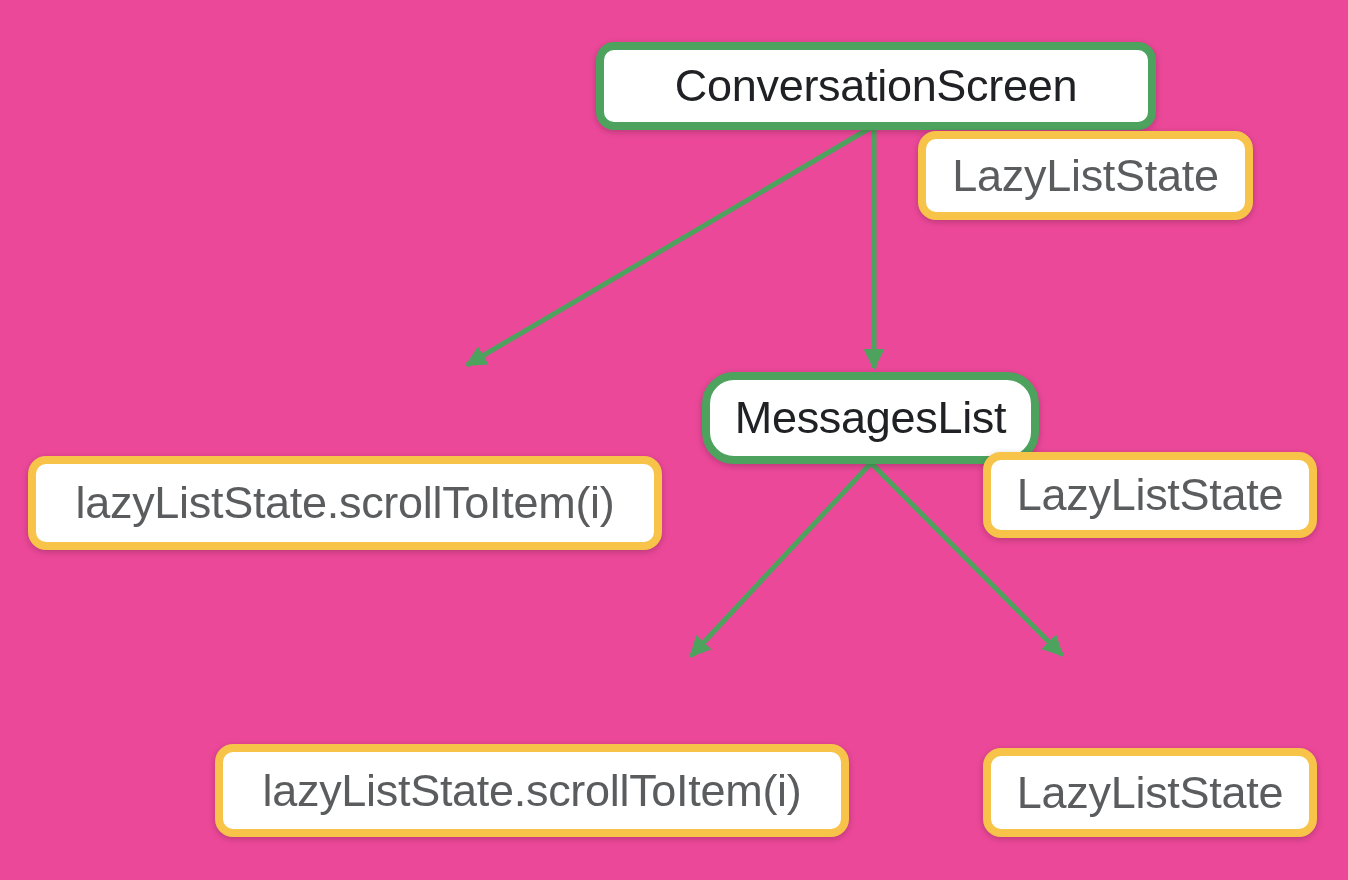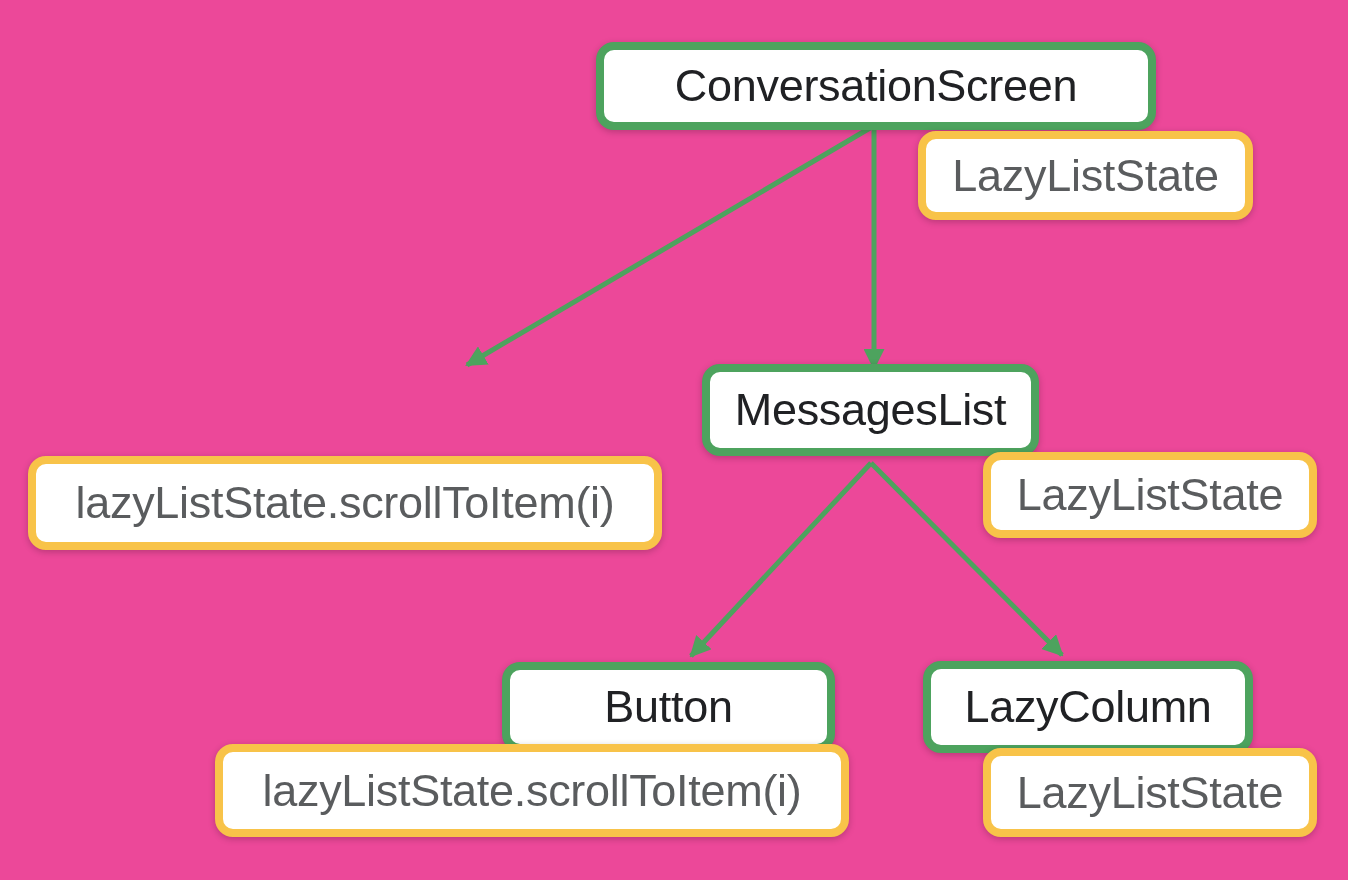--- a/index.html
+++ b/index.html
@@ -43,21 +43,21 @@
   .state {
     border: 8px solid var(--state-border, #F8C349);
     color: var(--state-text, #5A5C5E);
     font-size: 45px;
     z-index: 3;
     justify-content: center;
   }
   
   .node-conversation-screen { left: 596px; top: 42px;  width: 560px; height: 88px; }
   .node-user-input          { left: 310px; top: 368px; width: 332px; height: 92px; }
-  .node-messages-list       { left: 702px; top: 364px; width: 337px; height: 92px; }
+  .node-messages-list       { left: 702px; top: 372px; width: 337px; height: 92px; border-radius: 32px; }
   .node-button              { left: 502px; top: 662px; width: 333px; height: 90px; }
   .node-lazy-column         { left: 923px; top: 661px; width: 330px; height: 92px; }
   
   .state-conversation-screen { left: 918px; top: 131px; width: 335px; height: 89px; }
   .state-user-input          { left: 28px;  top: 456px; width: 634px; height: 94px; }
   .state-messages-list       { left: 983px; top: 452px; width: 334px; height: 86px; }
   .state-button              { left: 215px; top: 744px; width: 634px; height: 93px; }
   .state-lazy-column         { left: 983px; top: 748px; width: 334px; height: 89px; }
   .edge {
     stroke: var(--arrow, #4DA35E);
@@ -96,29 +96,23 @@
   </div>
 
   <div class="box node node-messages-list">
     <span>MessagesList</span>
   </div>
 
   <div class="box state state-messages-list">
     <span>LazyListState</span>
   </div>
 
-  <div class="box node node-button">
-    <span>Button</span>
-  </div>
 
   <div class="box state state-button">
     <span>lazyListState.scrollToItem(i)</span>
   </div>
 
-  <div class="box node node-lazy-column">
-    <span>LazyColumn</span>
-  </div>
 
   <div class="box state state-lazy-column">
     <span>LazyListState</span>
   </div>
 
 </div>
 
 </body></html>

